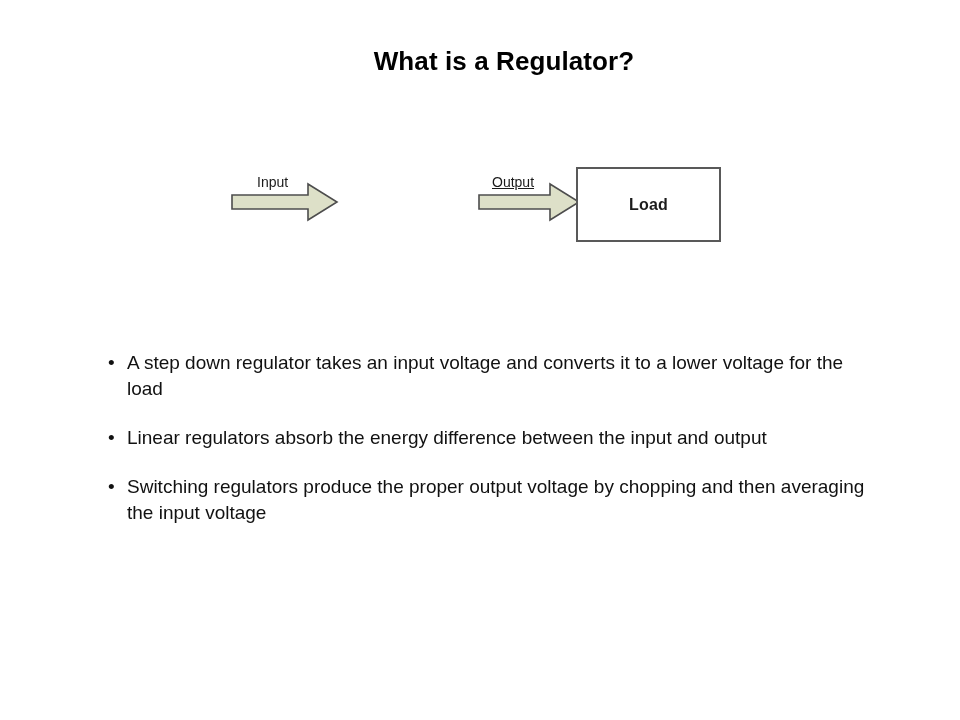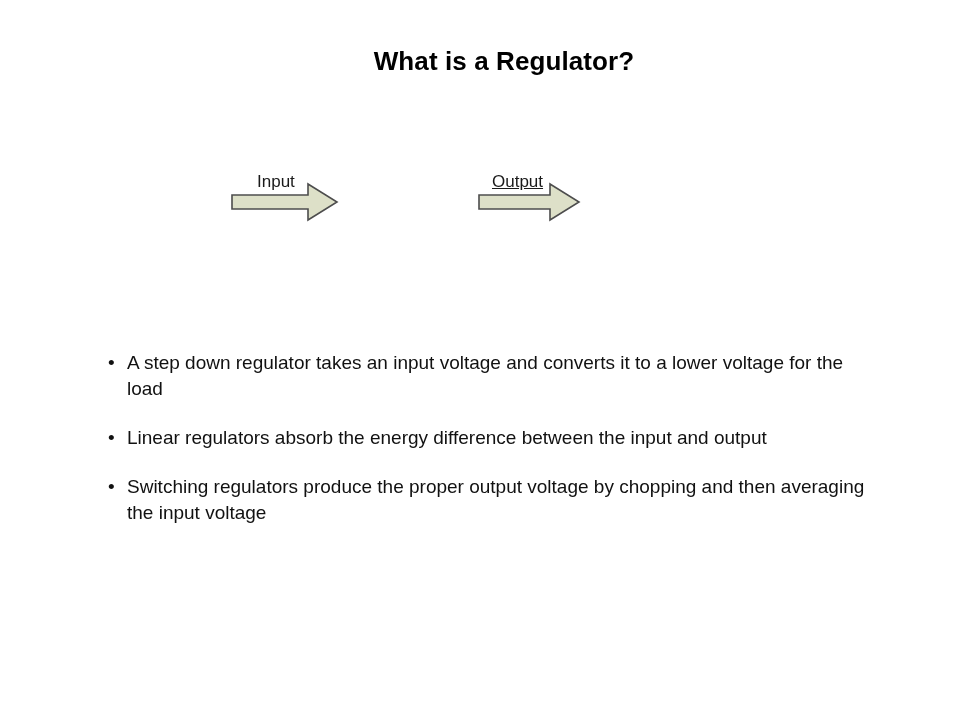--- a/index.html
+++ b/index.html
@@ -35,21 +35,21 @@
   #diagram {
     position: absolute;
     left: 0;
     top: 0;
     width: 960px;
     height: 300px;
   }
 
   .diag-label {
     position: absolute;
-    font-size: 17px;
+    font-size: 14px;
     font-weight: normal;
     color: #1a1a1a;
     line-height: 20px;
     white-space: nowrap;
   }
   #label-input  { left: 257px; top: 172px; }
   #label-output { left: 492px; top: 172px; text-decoration: underline; }
 
   .diag-box {
     position: absolute;
@@ -126,20 +126,23 @@
     <polygon points="2,14 78,14 78,3 107,21 78,39 78,28 2,28" fill="#dde0c8" stroke="#4d4d4d" stroke-width="1.6" stroke-linejoin="miter"></polygon>
   </svg>
 
 
   <div class="diag-label" id="label-output">Output</div>
 
   <svg class="arrow-svg" id="arrow-output" width="105" height="42" viewBox="0 0 105 42">
     <polygon points="2,14 73,14 73,3 102,21 73,39 73,28 2,28" fill="#dde0c8" stroke="#4d4d4d" stroke-width="1.6" stroke-linejoin="miter"></polygon>
   </svg>
 
+  <div class="diag-box" id="box-load">
+    <span class="diag-box-text">Load</span>
+  </div>
 
 </div>
 
 <div id="bullets">
 
   <div class="bullet-item">
     <span class="bullet-marker">•</span>
     <span class="bullet-text">A step down regulator takes an input voltage and converts it to a lower voltage for the load</span>
   </div>
 

